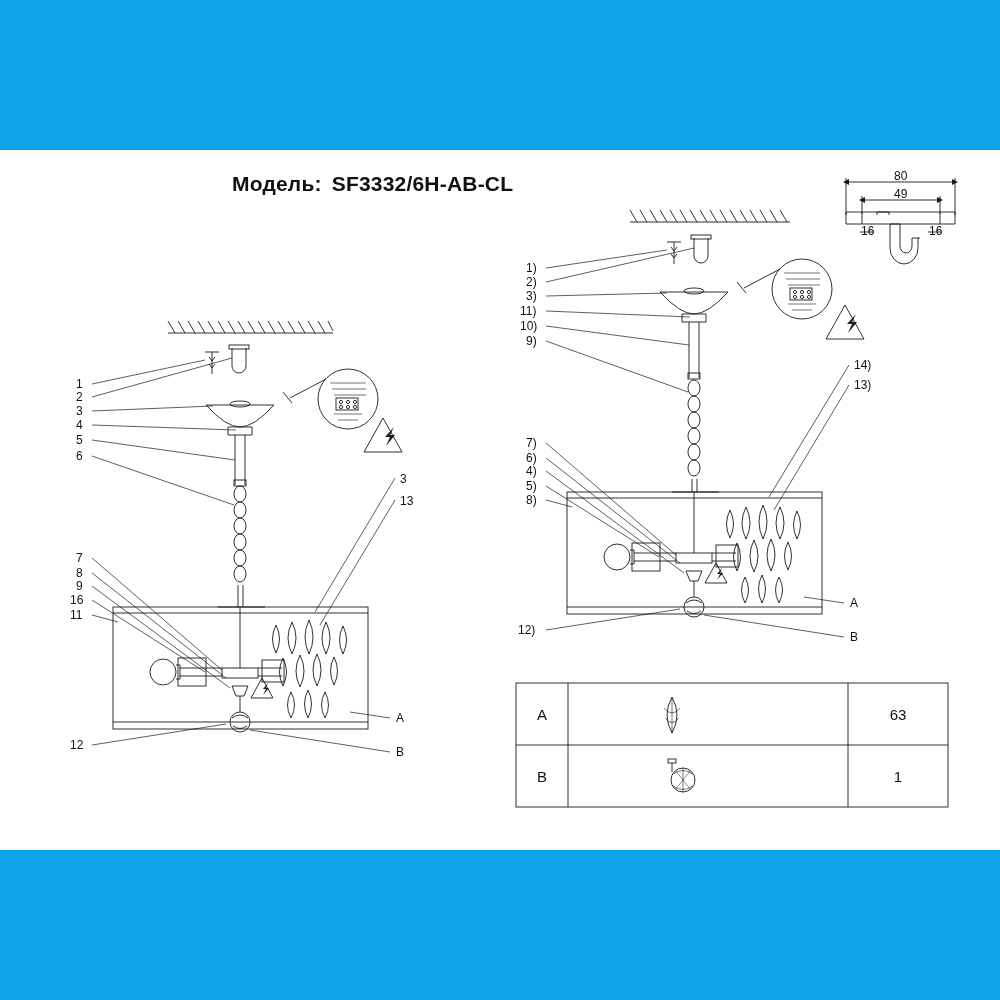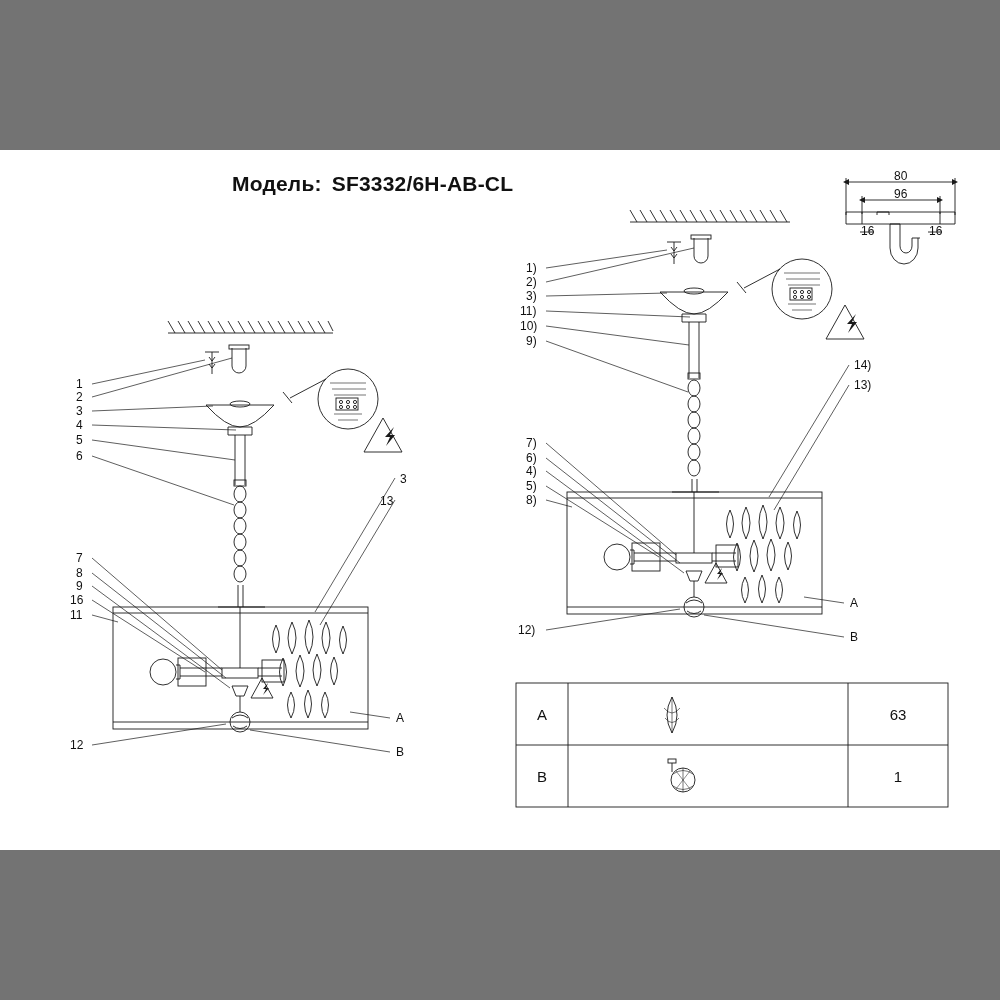--- a/index.html
+++ b/index.html
@@ -4,21 +4,21 @@
 <style>
   html, body {
     margin: 0;
     padding: 0;
     background: #000000;
   }
   #page {
     position: relative;
     width: 1000px;
     height: 1000px;
-    background: #737373;
+    background: #0ea5e9;
     overflow: hidden;
     font-family: "Liberation Sans", sans-serif;
   }
   #sheet {
     position: absolute;
     left: 0;
     top: 150px;
     width: 1000px;
     height: 700px;
     background: #ffffff;
@@ -391,21 +391,21 @@
   <div class="lbl" style="left:76px; top:404px;">3</div>
   <div class="lbl" style="left:76px; top:418px;">4</div>
   <div class="lbl" style="left:76px; top:433px;">5</div>
   <div class="lbl" style="left:76px; top:449px;">6</div>
   <div class="lbl" style="left:76px; top:551px;">7</div>
   <div class="lbl" style="left:76px; top:566px;">8</div>
   <div class="lbl" style="left:76px; top:579px;">9</div>
   <div class="lbl" style="left:70px; top:593px;">16</div>
   <div class="lbl" style="left:70px; top:608px;">11</div>
   <div class="lbl" style="left:70px; top:738px;">12</div>
-  <div class="lbl" style="left:380px; top:494px;text-align:right;">13</div>
+  <div class="lbl" style="left:400px; top:494px;text-align:right;">13</div>
   <div class="lbl" style="left:400px; top:472px;">3</div>
   <div class="lbl" style="left:396px; top:711px;">A</div>
   <div class="lbl" style="left:396px; top:745px;">B</div>
 
   <div class="lbl" style="left:526px; top:261px;">1)</div>
   <div class="lbl" style="left:526px; top:275px;">2)</div>
   <div class="lbl" style="left:526px; top:289px;">3)</div>
   <div class="lbl" style="left:520px; top:304px;">11)</div>
   <div class="lbl" style="left:520px; top:319px;">10)</div>
   <div class="lbl" style="left:526px; top:334px;">9)</div>
@@ -414,21 +414,21 @@
   <div class="lbl" style="left:526px; top:464px;">4)</div>
   <div class="lbl" style="left:526px; top:479px;">5)</div>
   <div class="lbl" style="left:526px; top:493px;">8)</div>
   <div class="lbl" style="left:518px; top:623px;">12)</div>
   <div class="lbl" style="left:854px; top:378px;">13)</div>
   <div class="lbl" style="left:854px; top:358px;">14)</div>
   <div class="lbl" style="left:850px; top:596px;">A</div>
   <div class="lbl" style="left:850px; top:630px;">B</div>
 
   <div class="lbl" style="left:894px; top:169px;">80</div>
-  <div class="lbl" style="left:894px; top:187px;">96</div>
+  <div class="lbl" style="left:894px; top:187px;">49</div>
   <div class="lbl" style="left:861px; top:224px;">16</div>
   <div class="lbl" style="left:929px; top:224px;">16</div>
 
   <div class="tbl-cell" style="left:516px; top:706px; width:52px;">A</div>
   <div class="tbl-cell" style="left:848px; top:706px; width:100px;">63</div>
   <div class="tbl-cell" style="left:516px; top:768px; width:52px;">B</div>
   <div class="tbl-cell" style="left:848px; top:768px; width:100px;">1</div>
 </div>
 
 </body></html>

